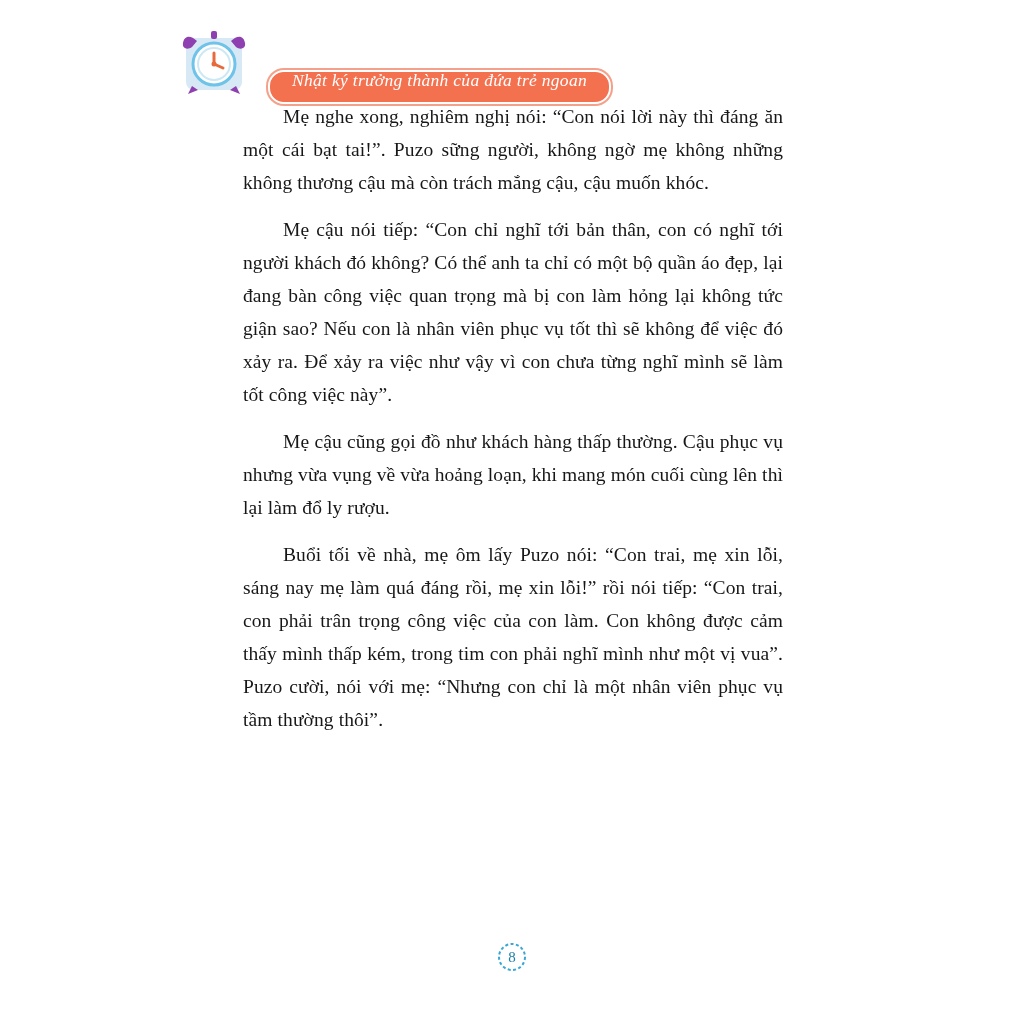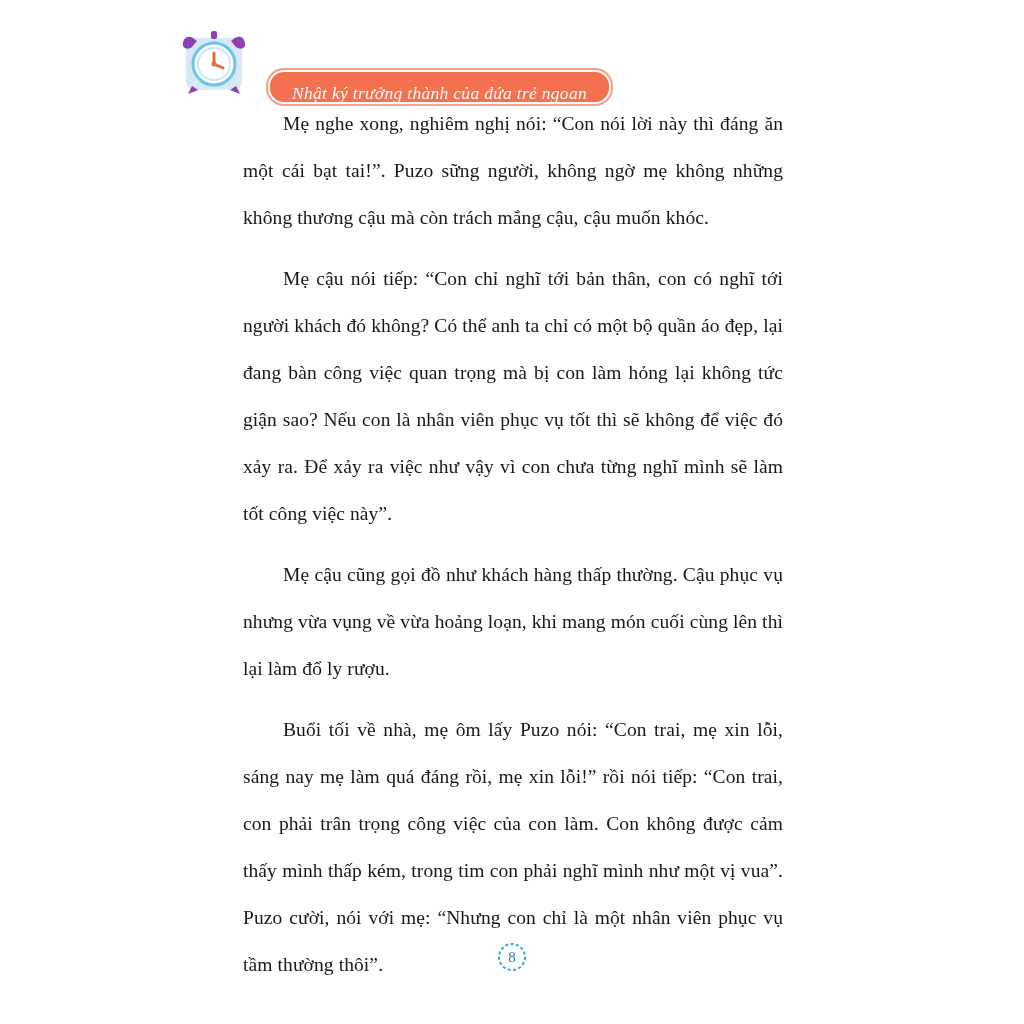--- a/index.html
+++ b/index.html
@@ -45,21 +45,21 @@
     position: absolute;
     left: 98px;
     top: 44px;
     height: 30px;
     padding: 0 22px;
     border-radius: 16px;
     background: #f4714f;
     border: 2px solid #ffffff;
     box-shadow: 0 0 0 2px #f4a08a;
     display: flex;
-    align-items: flex-end;
+    align-items: flex-start;
     justify-content: center;
     white-space: nowrap;
   }
   .title-pill span {
     color: #ffffff;
     font-family: "Liberation Serif", serif;
     font-size: 17.5px;
     font-style: italic;
     letter-spacing: 0.3px;
     line-height: 1;
@@ -69,21 +69,21 @@
   .content {
     position: absolute;
     left: 243px;
     top: 100px;
     width: 540px;
   }
 
   .para {
     font-family: "Liberation Serif", serif;
     font-size: 19.5px;
-    line-height: 47px;
+    line-height: 33px;
     text-indent: 40px;
     text-align: justify;
     margin: 0 0 14px 0;
     color: #171717;
     letter-spacing: 0.1px;
   }
 
   
   .page-number-wrap {
     position: absolute;

